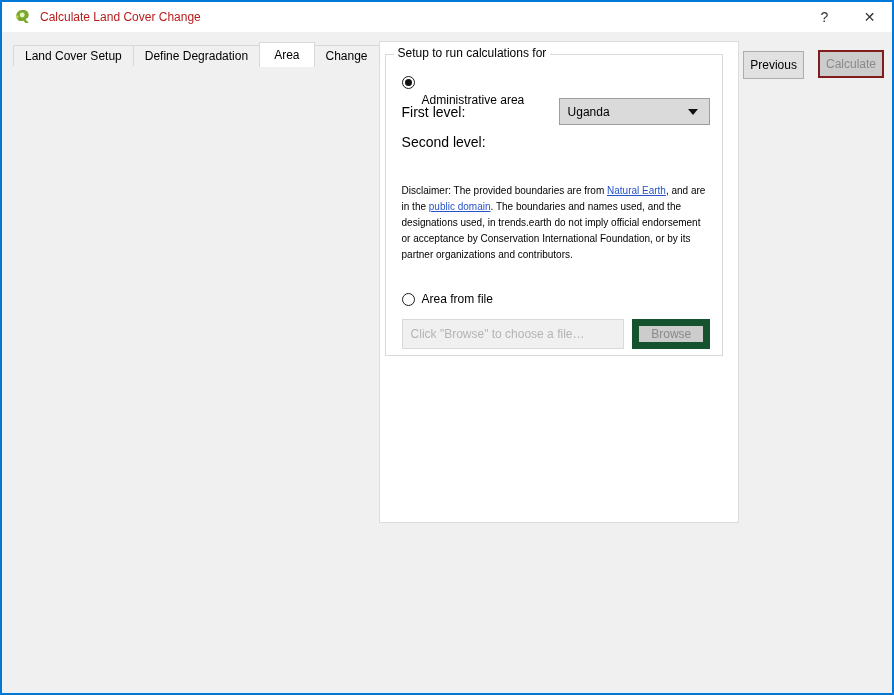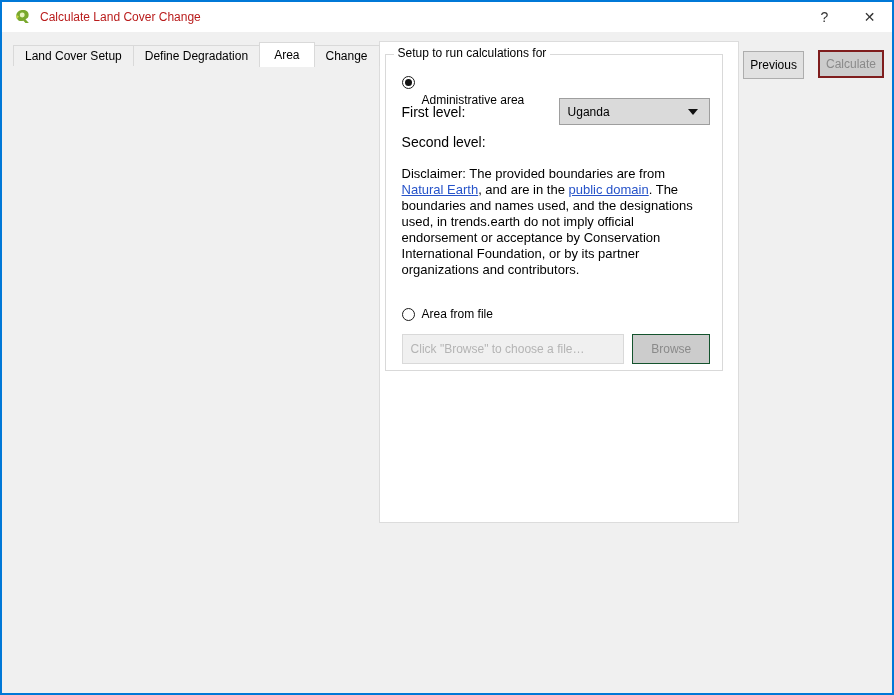--- a/index.html
+++ b/index.html
@@ -39,30 +39,30 @@
                           background:#111; border-radius:50%; }
   .radio-label { font-size:12px; margin-left:7px; color:#000;margin-top:36px; }
 
   .form-row { display:flex; align-items:center; margin-top:9px; }
   .form-label { width:157px; font-size:14px; color:#000; flex:0 0 auto; }
   .combo { flex:1; height:27px; background:#dadada; border:1px solid #9e9e9e; display:flex; align-items:center;
            padding:0 12px 0 8px; font-size:12px; color:#000; position:relative; }
   .combo::after { content:""; position:absolute; right:11px; top:50%; margin-top:-3px;
                   border-left:5px solid transparent; border-right:5px solid transparent; border-top:6px solid #111; }
 
-  .disclaimer { margin-top:16px; font-size:13px; line-height:16px; color:#000; max-width:828px; }
+  .disclaimer { margin-top:33px; font-size:10px; line-height:16px; color:#000; max-width:828px; }
   .disclaimer a.link { color:#2653c9; text-decoration:underline; cursor:pointer; }
 
   .radio-row.second { margin-top:29px;align-items:flex-end; }
 
   .file-row { display:flex; margin-top:13px; }
   .file-input { flex:1; height:30px; background:#f0f0f0; border:1px solid #d9d9d9; font-size:12px;
                 padding:0 8px; color:#9b9b9b; outline:none; }
   .file-input::placeholder { color:#b4b4b4; opacity:1; }
-  .browse-btn { width:78px; height:30px; margin-left:8px; background:#cccccc; border:1px solid #14532d;
+  .browse-btn { width:78px; height:30px; margin-left:8px; background:#cccccc; border:7px solid #14532d;
                 color:#8a8a8a; font-size:12px; }
 
   
   .btn-row { display:flex; margin:9px 2px 0 4px; }
   .btn { height:28px; font-size:12px; color:#000; background:#e1e1e1; border:1px solid #adadad; }
   .btn-prev { flex:1; margin-right:8px; }
   .btn-next { flex:1; background:#e5f1fb; border:1px solid #0078d7; box-shadow: inset 0 0 0 1px #0078d7; }
   .calc-row { margin:8px 2px 0 4px; }
   .btn-calc { width:100%; height:28px; background:#cccccc; border:2px solid #7f1d1d; color:#8a8a8a; font-size:12px; }
 </style>

